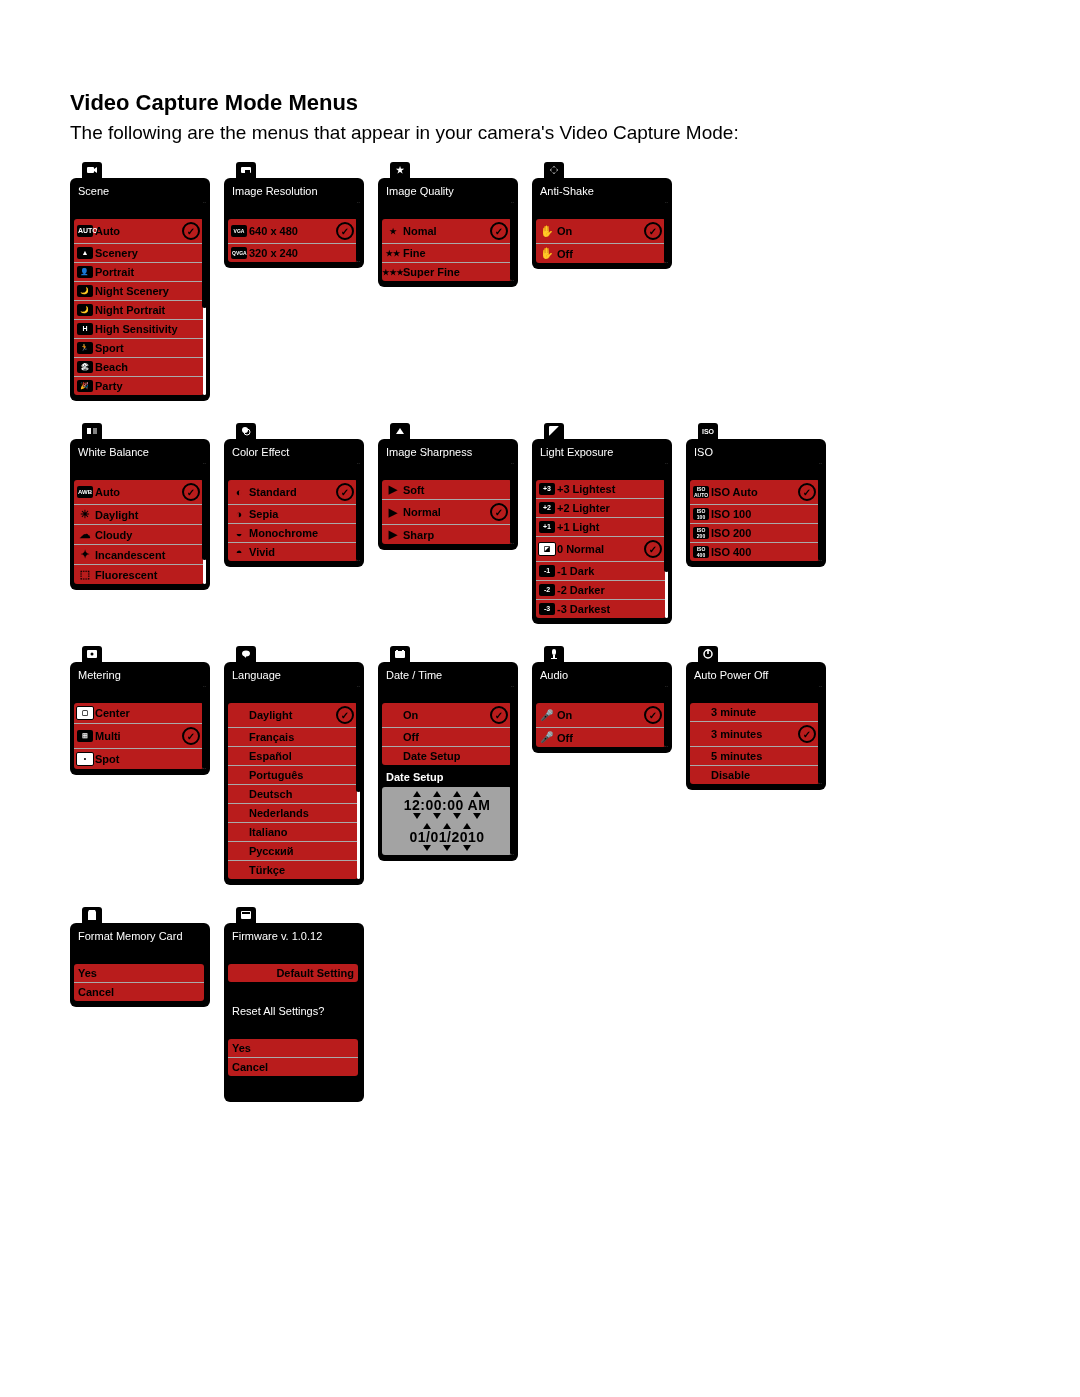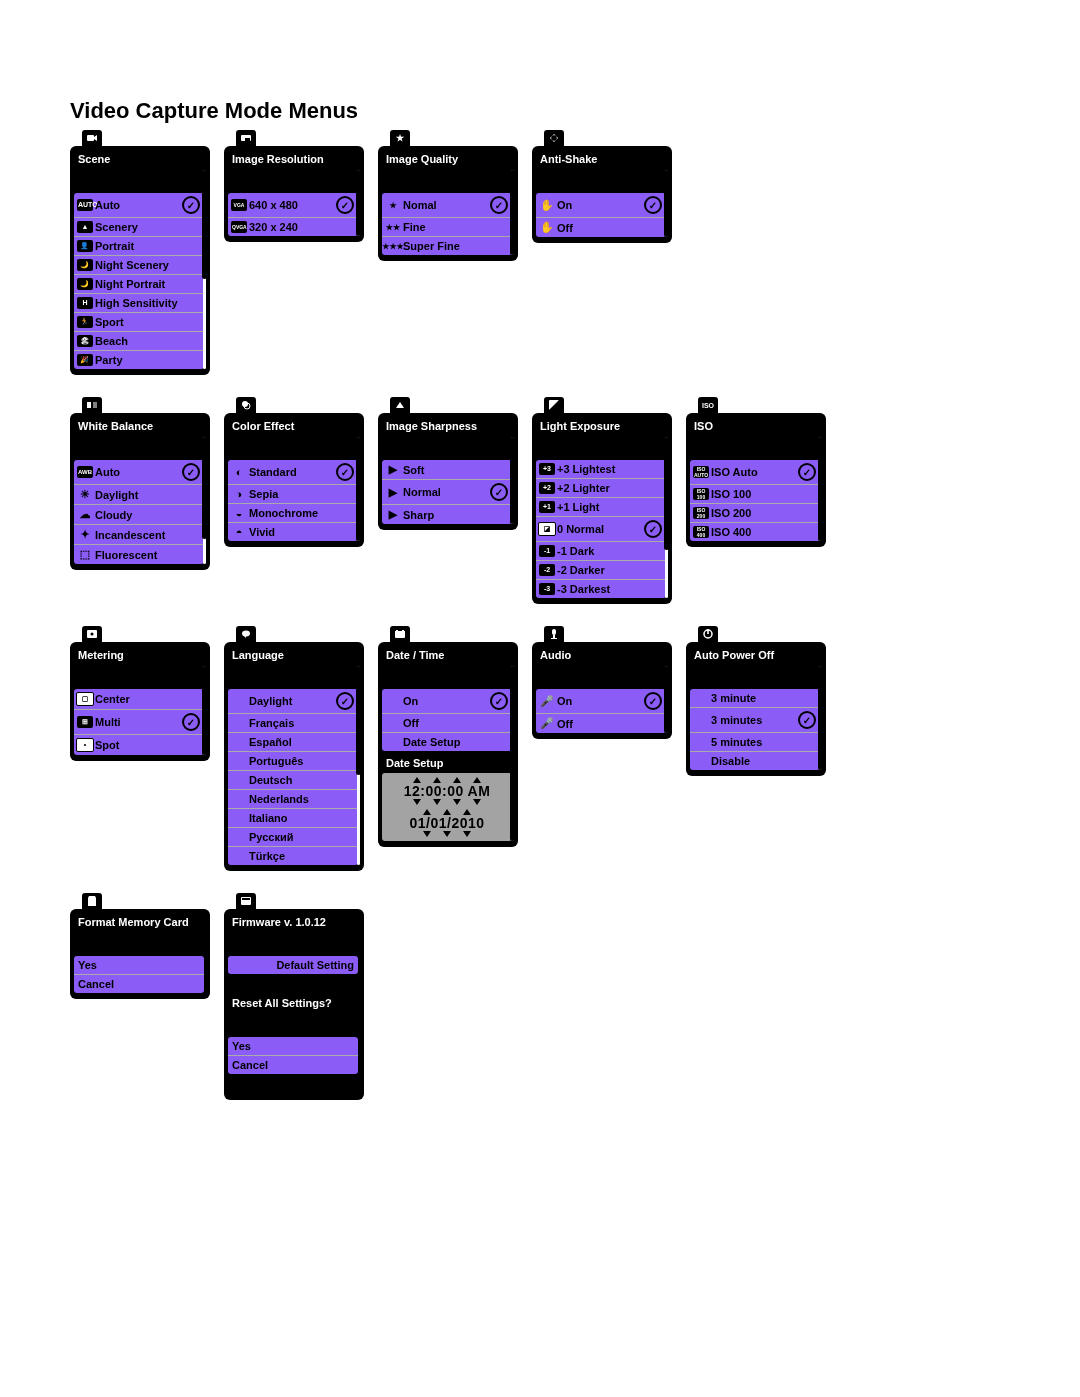--- a/index.html
+++ b/index.html
@@ -8,21 +8,21 @@
   background: #fff;
   font-family: Arial, Helvetica, sans-serif;
   width: 1080px;
 }
 .page {
   padding: 82px 70px 40px 70px;
 }
 h2.title {
   font-size: 22px;
   font-weight: bold;
-  margin: 16px 0 6px 0;
+  margin: 8px 0 6px 0;
 }
 p.intro {
   font-size: 19px;
   margin: 0 0 18px 0;
 }
 .row {
   display: flex;
   align-items: flex-start;
   gap: 14px;
   margin-bottom: 22px;
@@ -46,29 +46,28 @@
 }
 .card {
   background: #000;
   border-radius: 6px;
   padding: 4px 6px 6px 4px;
   position: relative;
 }
 .card .header {
   color: #fff;
   font-size: 11px;
-  font-weight: bold;
+  font-weight: normal;
   padding: 3px 4px 22px 4px;
   white-space: nowrap;
 }
 .list {
-  background: #8b5cf6;
+  background: #b91c1c;
   border-radius: 3px;
   overflow: hidden;
-  margin-top: 6px;
 }
 .list .row-item {
   display: flex;
   align-items: center;
   font-size: 11px;
   font-weight: bold;
   color: #000;
   border-bottom: 1px solid #aaa;
   padding: 3px 4px;
   min-height: 12px;
@@ -142,20 +141,21 @@
   margin-top: 300px;
 }
 
 svg { display:block; }
 </style>
 </head>
 <body>
 
 <div class="page">
   <h2 class="title">Video Capture Mode Menus</h2>
+  <p class="intro">The following are the menus that appear in your camera's Video Capture Mode:</p>
 
   <div class="row">
 
     <div class="menu">
       <div class="topicon">
         <svg width="10" height="8" viewBox="0 0 10 8">
             <rect x="0" y="1" width="7" height="6" fill="#fff" rx="1"></rect>
             <polygon points="7,3 10,1 10,7 7,5" fill="#fff"></polygon>
           </svg>
       </div>

